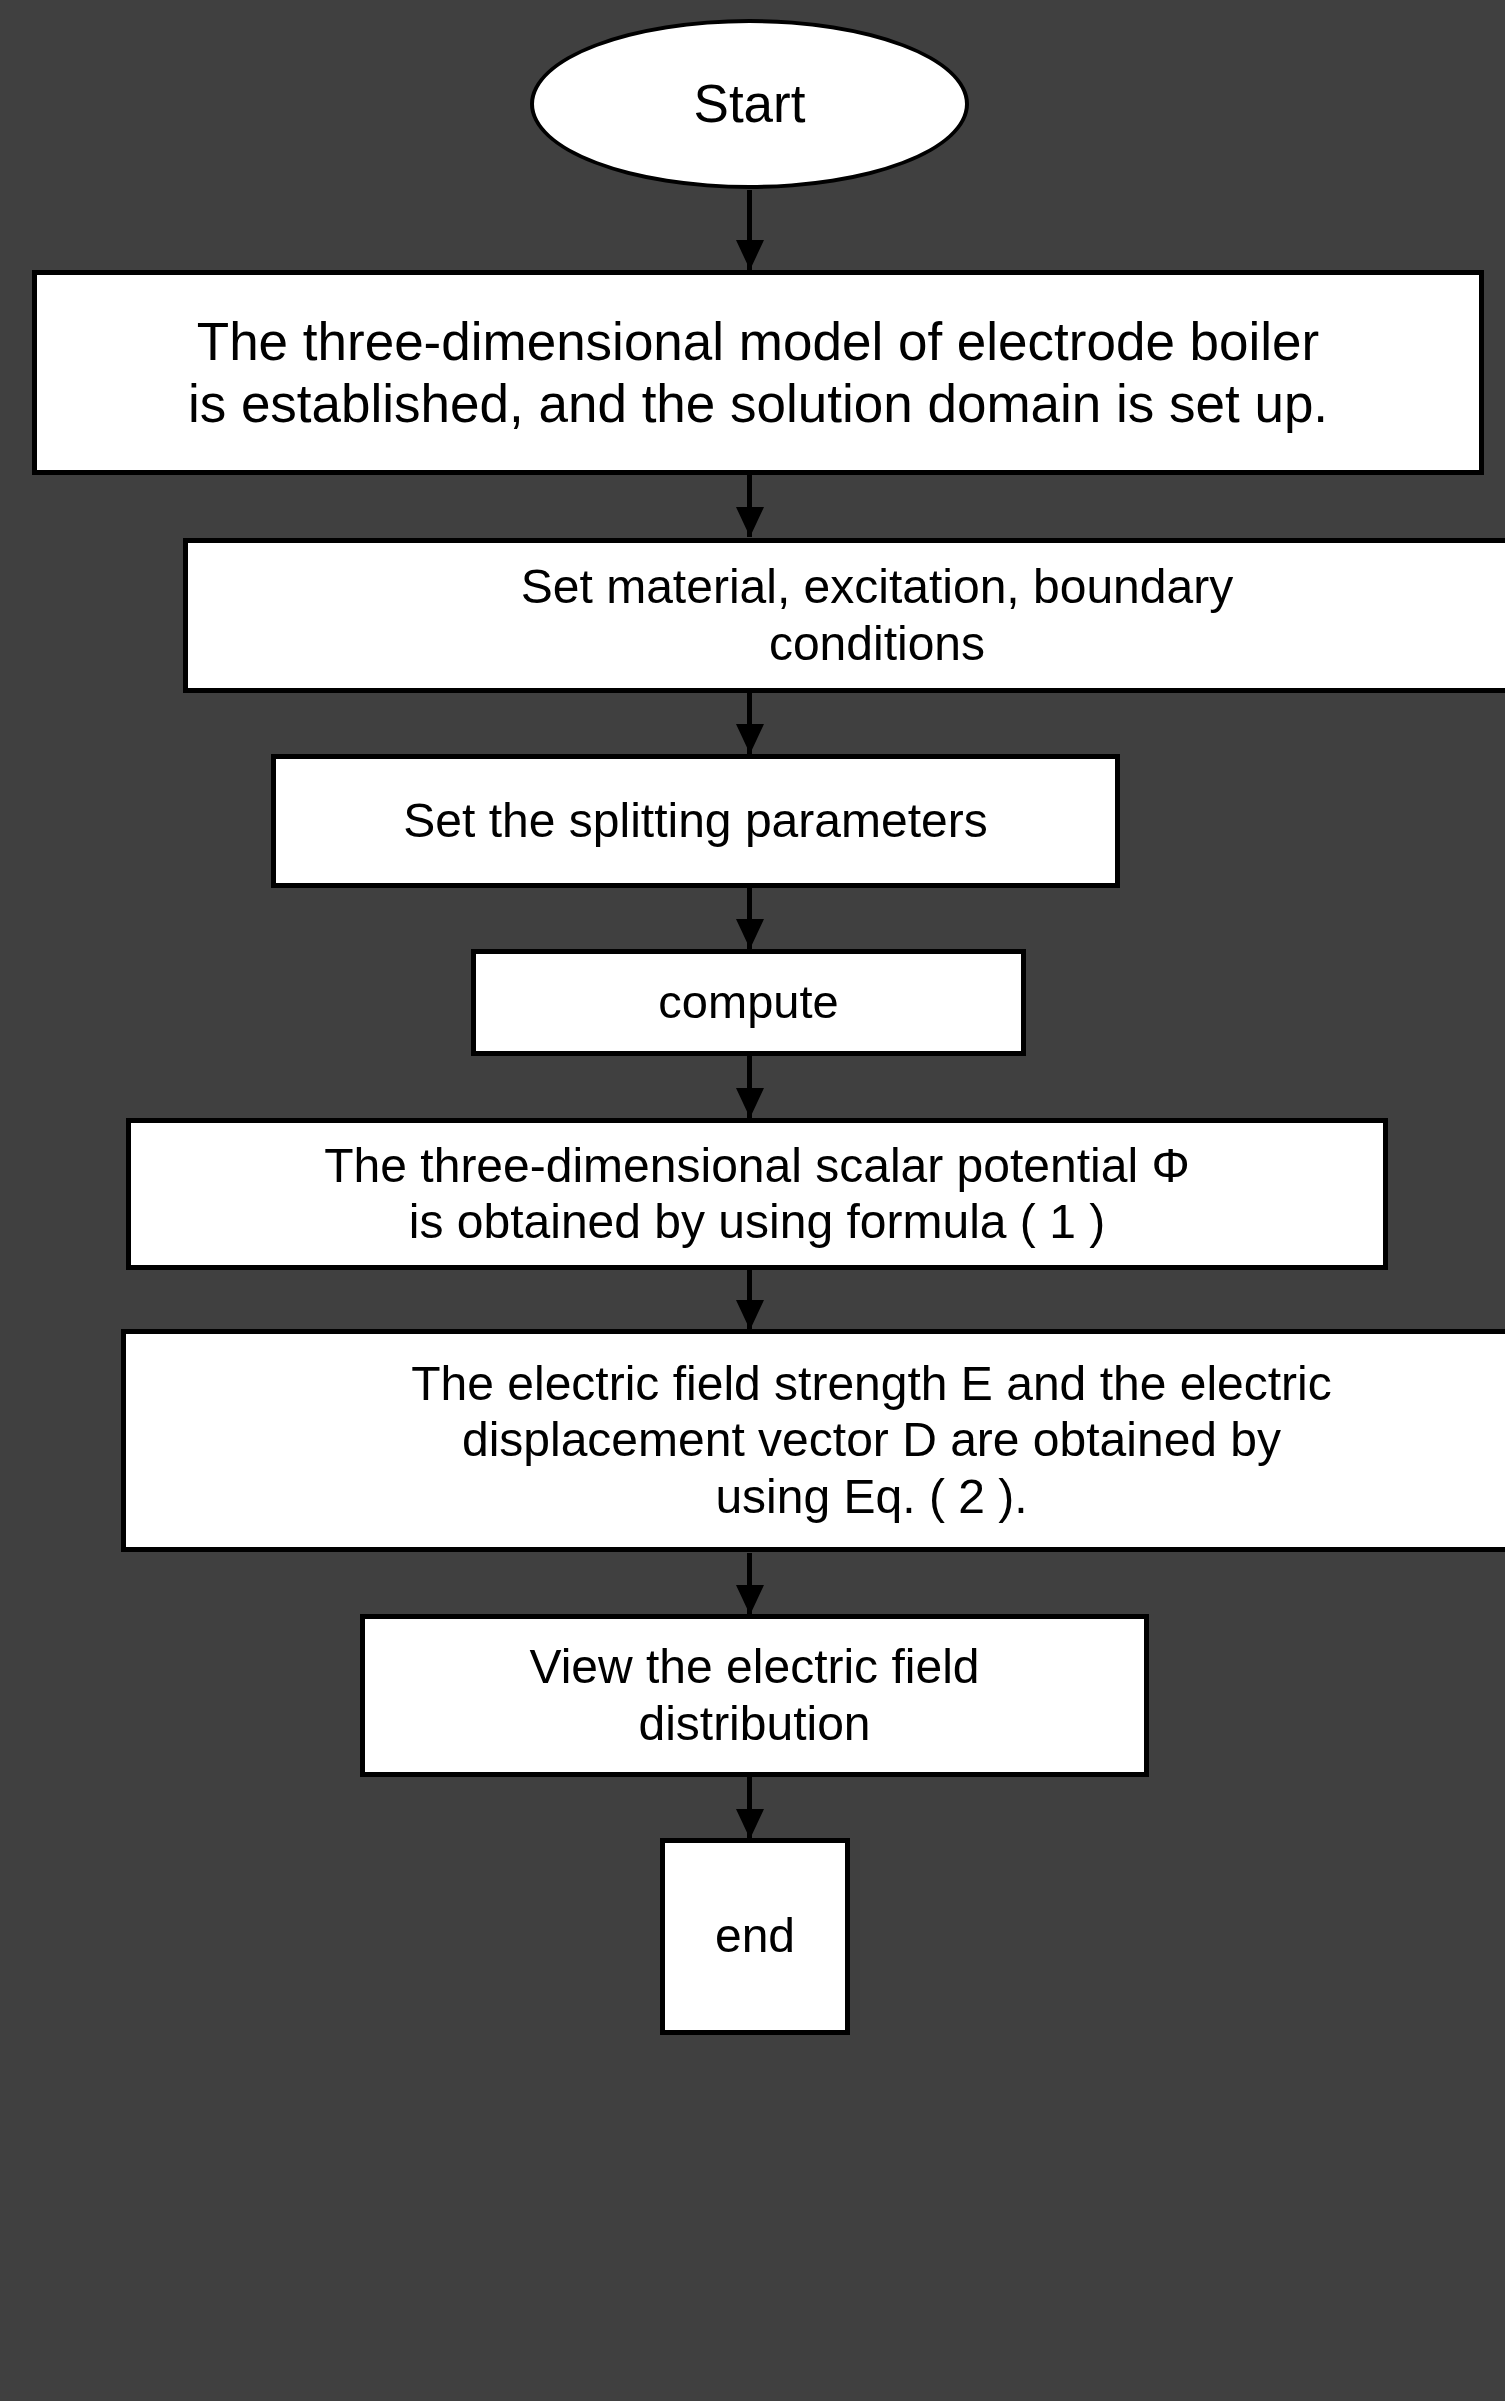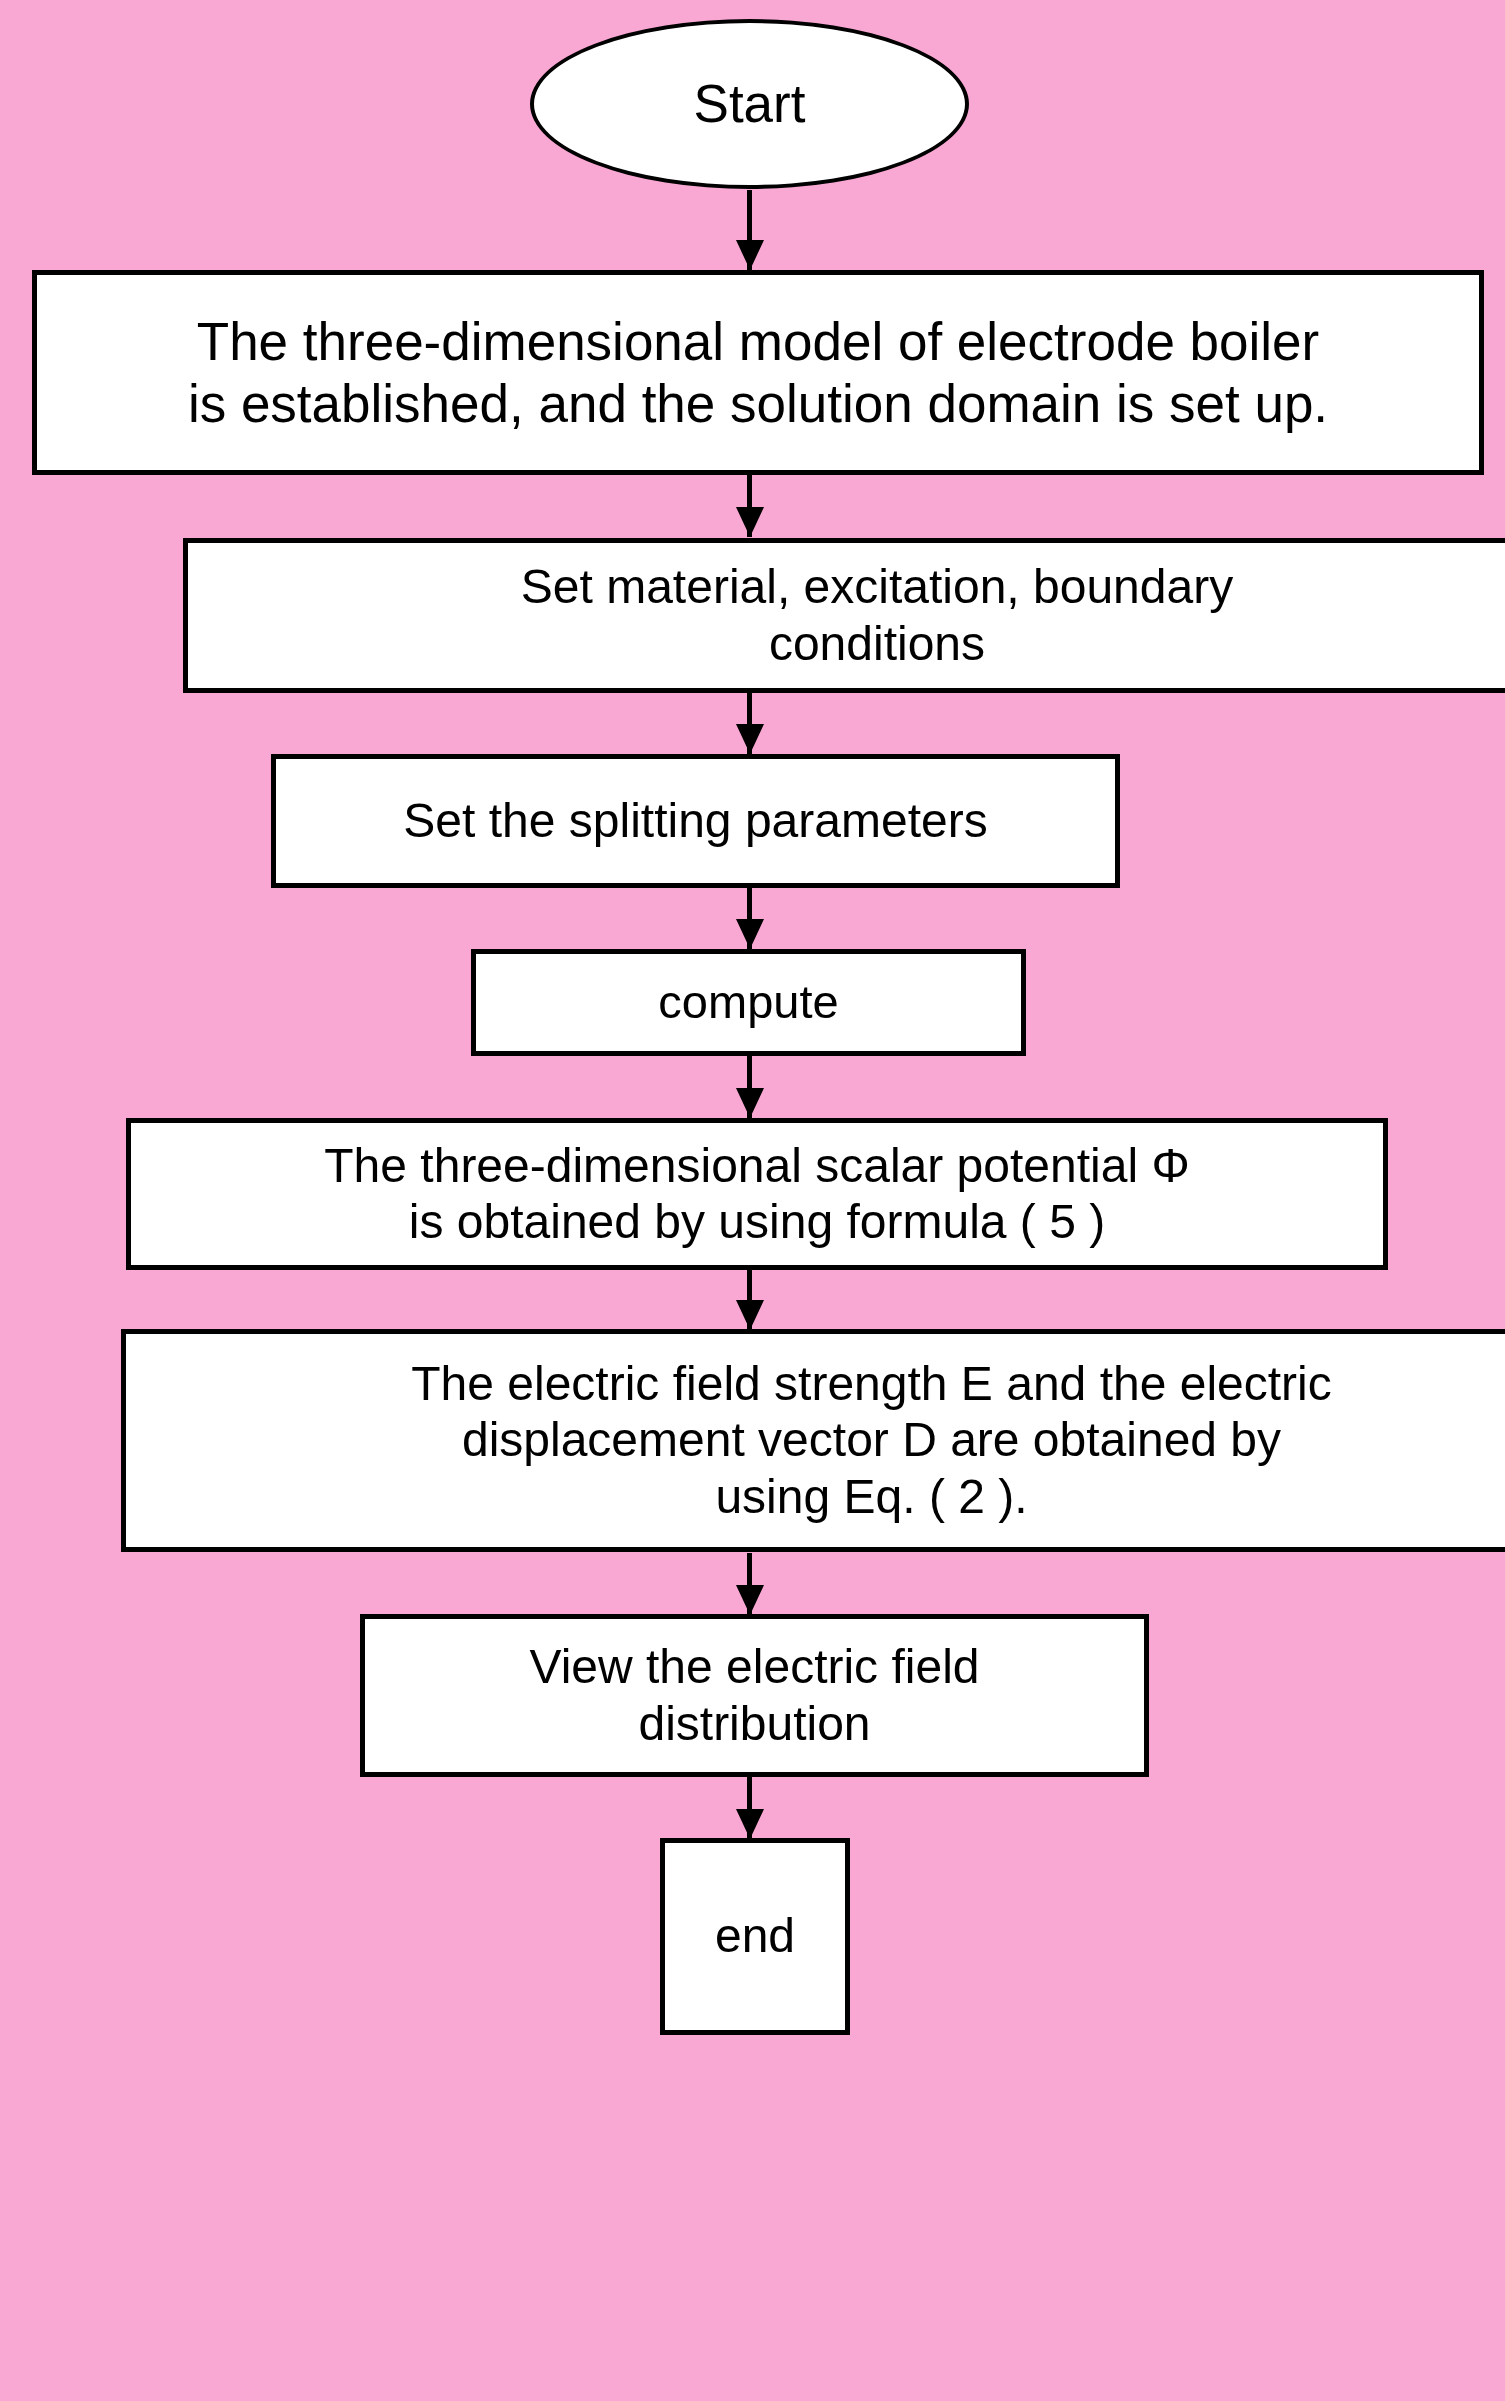--- a/index.html
+++ b/index.html
@@ -4,21 +4,21 @@
 <style>
   html, body {
     margin: 0;
     padding: 0;
     background: #ffffff;
   }
   #flowchart-root {
     position: relative;
     width: 1505px;
     height: 2401px;
-    background: #f9a8d4;
+    background: #404040;
     font-family: "Liberation Sans", sans-serif;
     overflow: hidden;
   }
   .node {
     position: absolute;
     box-sizing: border-box;
     background: #ffffff;
     border: 5.3px solid #000000;
     display: flex;
     align-items: center;
@@ -107,21 +107,21 @@
     <span class="node-label">compute</span>
   </div>
 
   <div class="connector" style="left:731px; top:1056px; width:37px; height:62px;">
     <div class="shaft" style="height:62px;"></div>
     <div class="head"></div>
   </div>
 
   <div class="node" style="left:126px; top:1118px; width:1262px; height:152px; font-size:48px;">
     <span class="node-label">The three-dimensional scalar potential  Φ
-is obtained by using formula ( 5 )</span>
+is obtained by using formula ( 1 )</span>
   </div>
 
   <div class="connector" style="left:731px; top:1270px; width:37px; height:60px;">
     <div class="shaft" style="height:60px;"></div>
     <div class="head"></div>
   </div>
 
   <div class="node" style="left:121px; top:1329px; width:1501px; height:223px; font-size:48px;">
     <span class="node-label">The electric field strength E and the electric
 displacement vector D are obtained by

